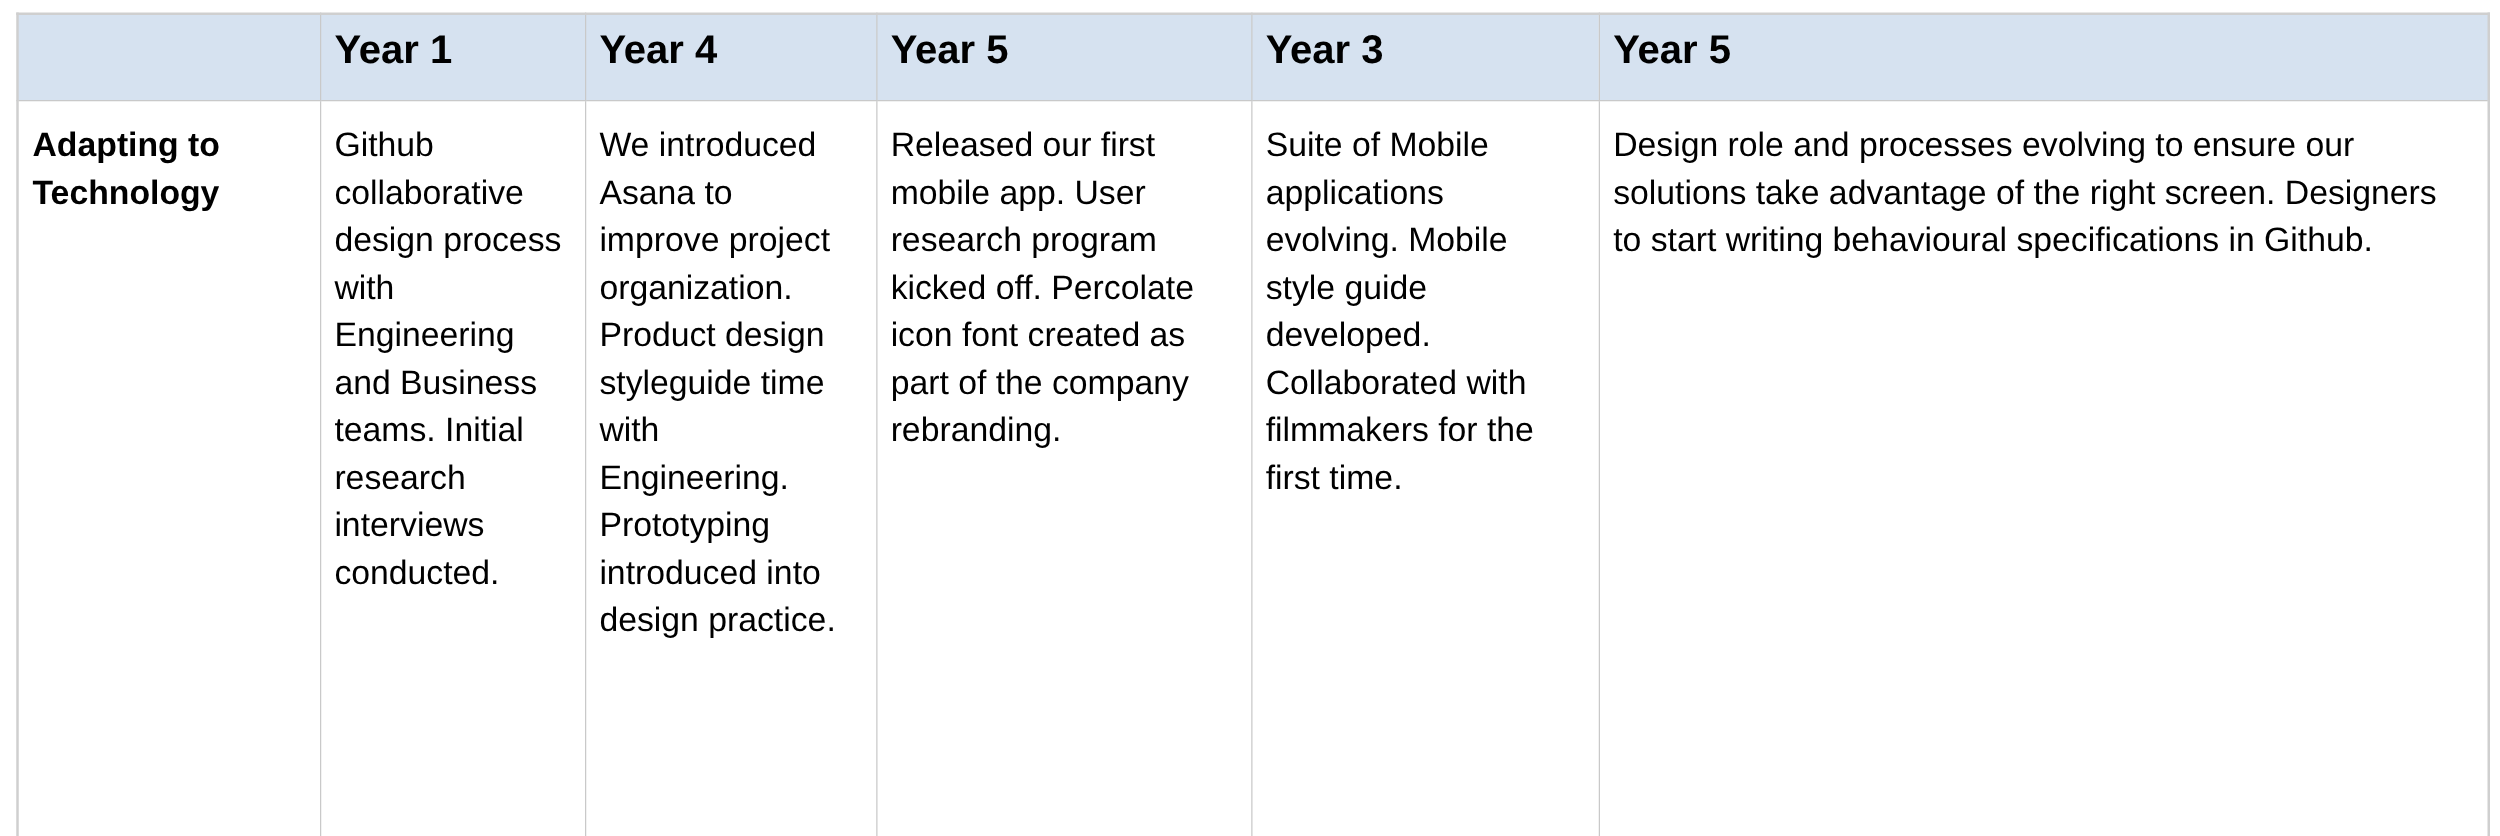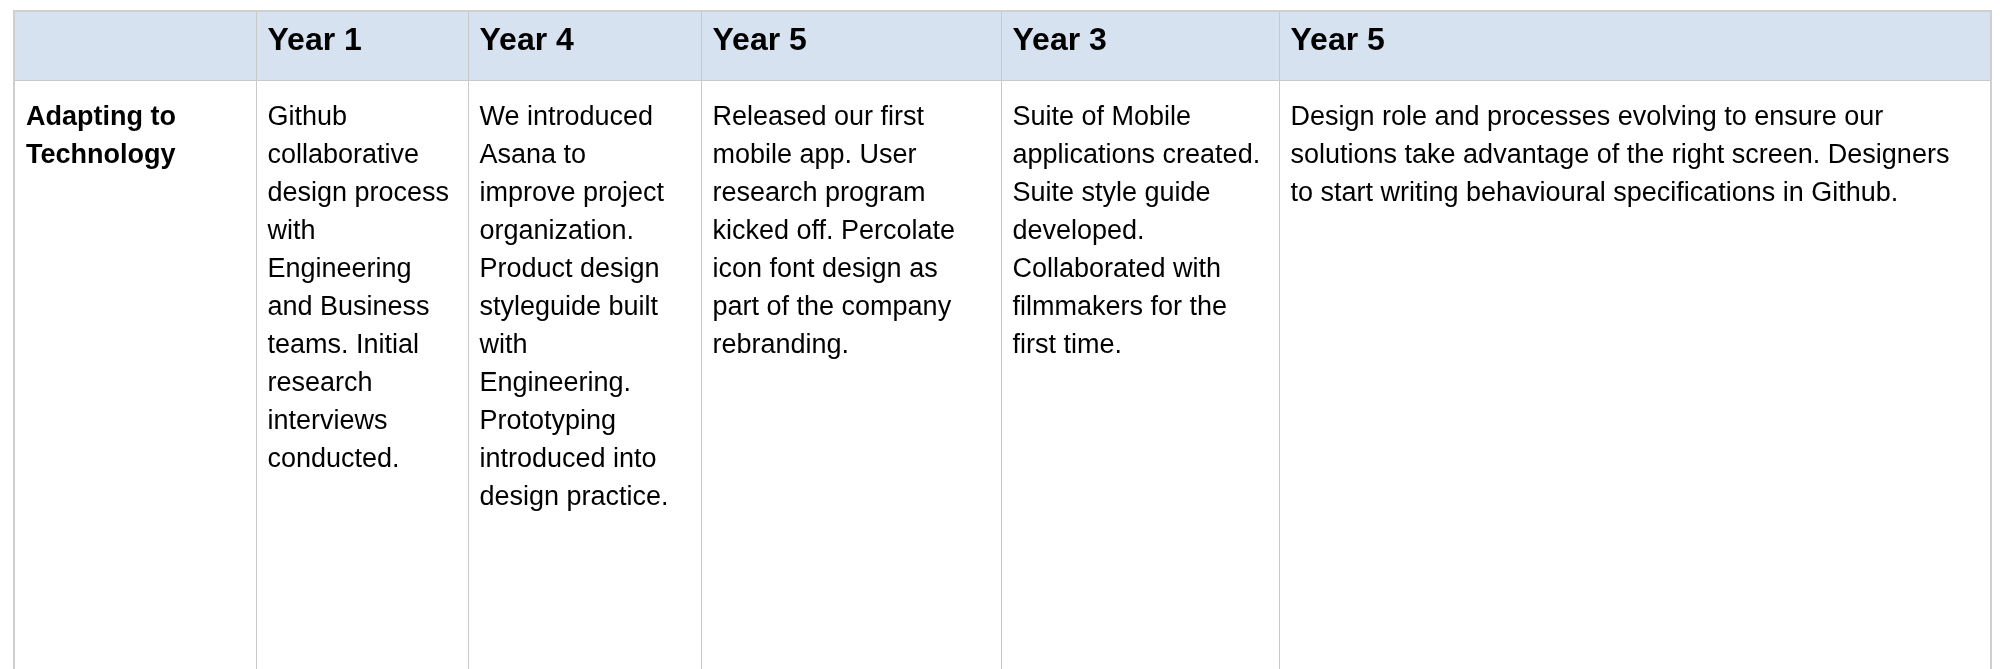--- a/index.html
+++ b/index.html
@@ -91,27 +91,27 @@
         <th>Year 5</th>
       </tr>
     </thead>
     <tbody>
       <tr>
         <td class="rowlabel">Adapting to Technology</td>
         <td>
           <span class="cell-text">Github collaborative design process with Engineering and Business teams. Initial research interviews conducted.</span>
         </td>
         <td>
-          <span class="cell-text">We introduced Asana to improve project organization. Product design styleguide built with Engineering. Prototyping introduced into design practice.</span>
+          <span class="cell-text">We introduced Asana to improve project organization. Product design styleguide time with Engineering. Prototyping introduced into design practice.</span>
         </td>
         <td>
-          <span class="cell-text">Released our first mobile app. User research program kicked off. Percolate icon font design as part of the company rebranding.</span>
+          <span class="cell-text">Released our first mobile app. User research program kicked off. Percolate icon font created as part of the company rebranding.</span>
         </td>
         <td>
-          <span class="cell-text">Suite of Mobile applications created. Suite style guide developed. Collaborated with filmmakers for the first time.</span>
+          <span class="cell-text">Suite of Mobile applications evolving. Mobile style guide developed. Collaborated with filmmakers for the first time.</span>
         </td>
         <td>
           <span class="cell-text">Design role and processes evolving to ensure our solutions take advantage of the right screen. Designers to start writing behavioural specifications in Github.</span>
         </td>
       </tr>
     </tbody>
   </table>
 </div>
 
 </body></html>

